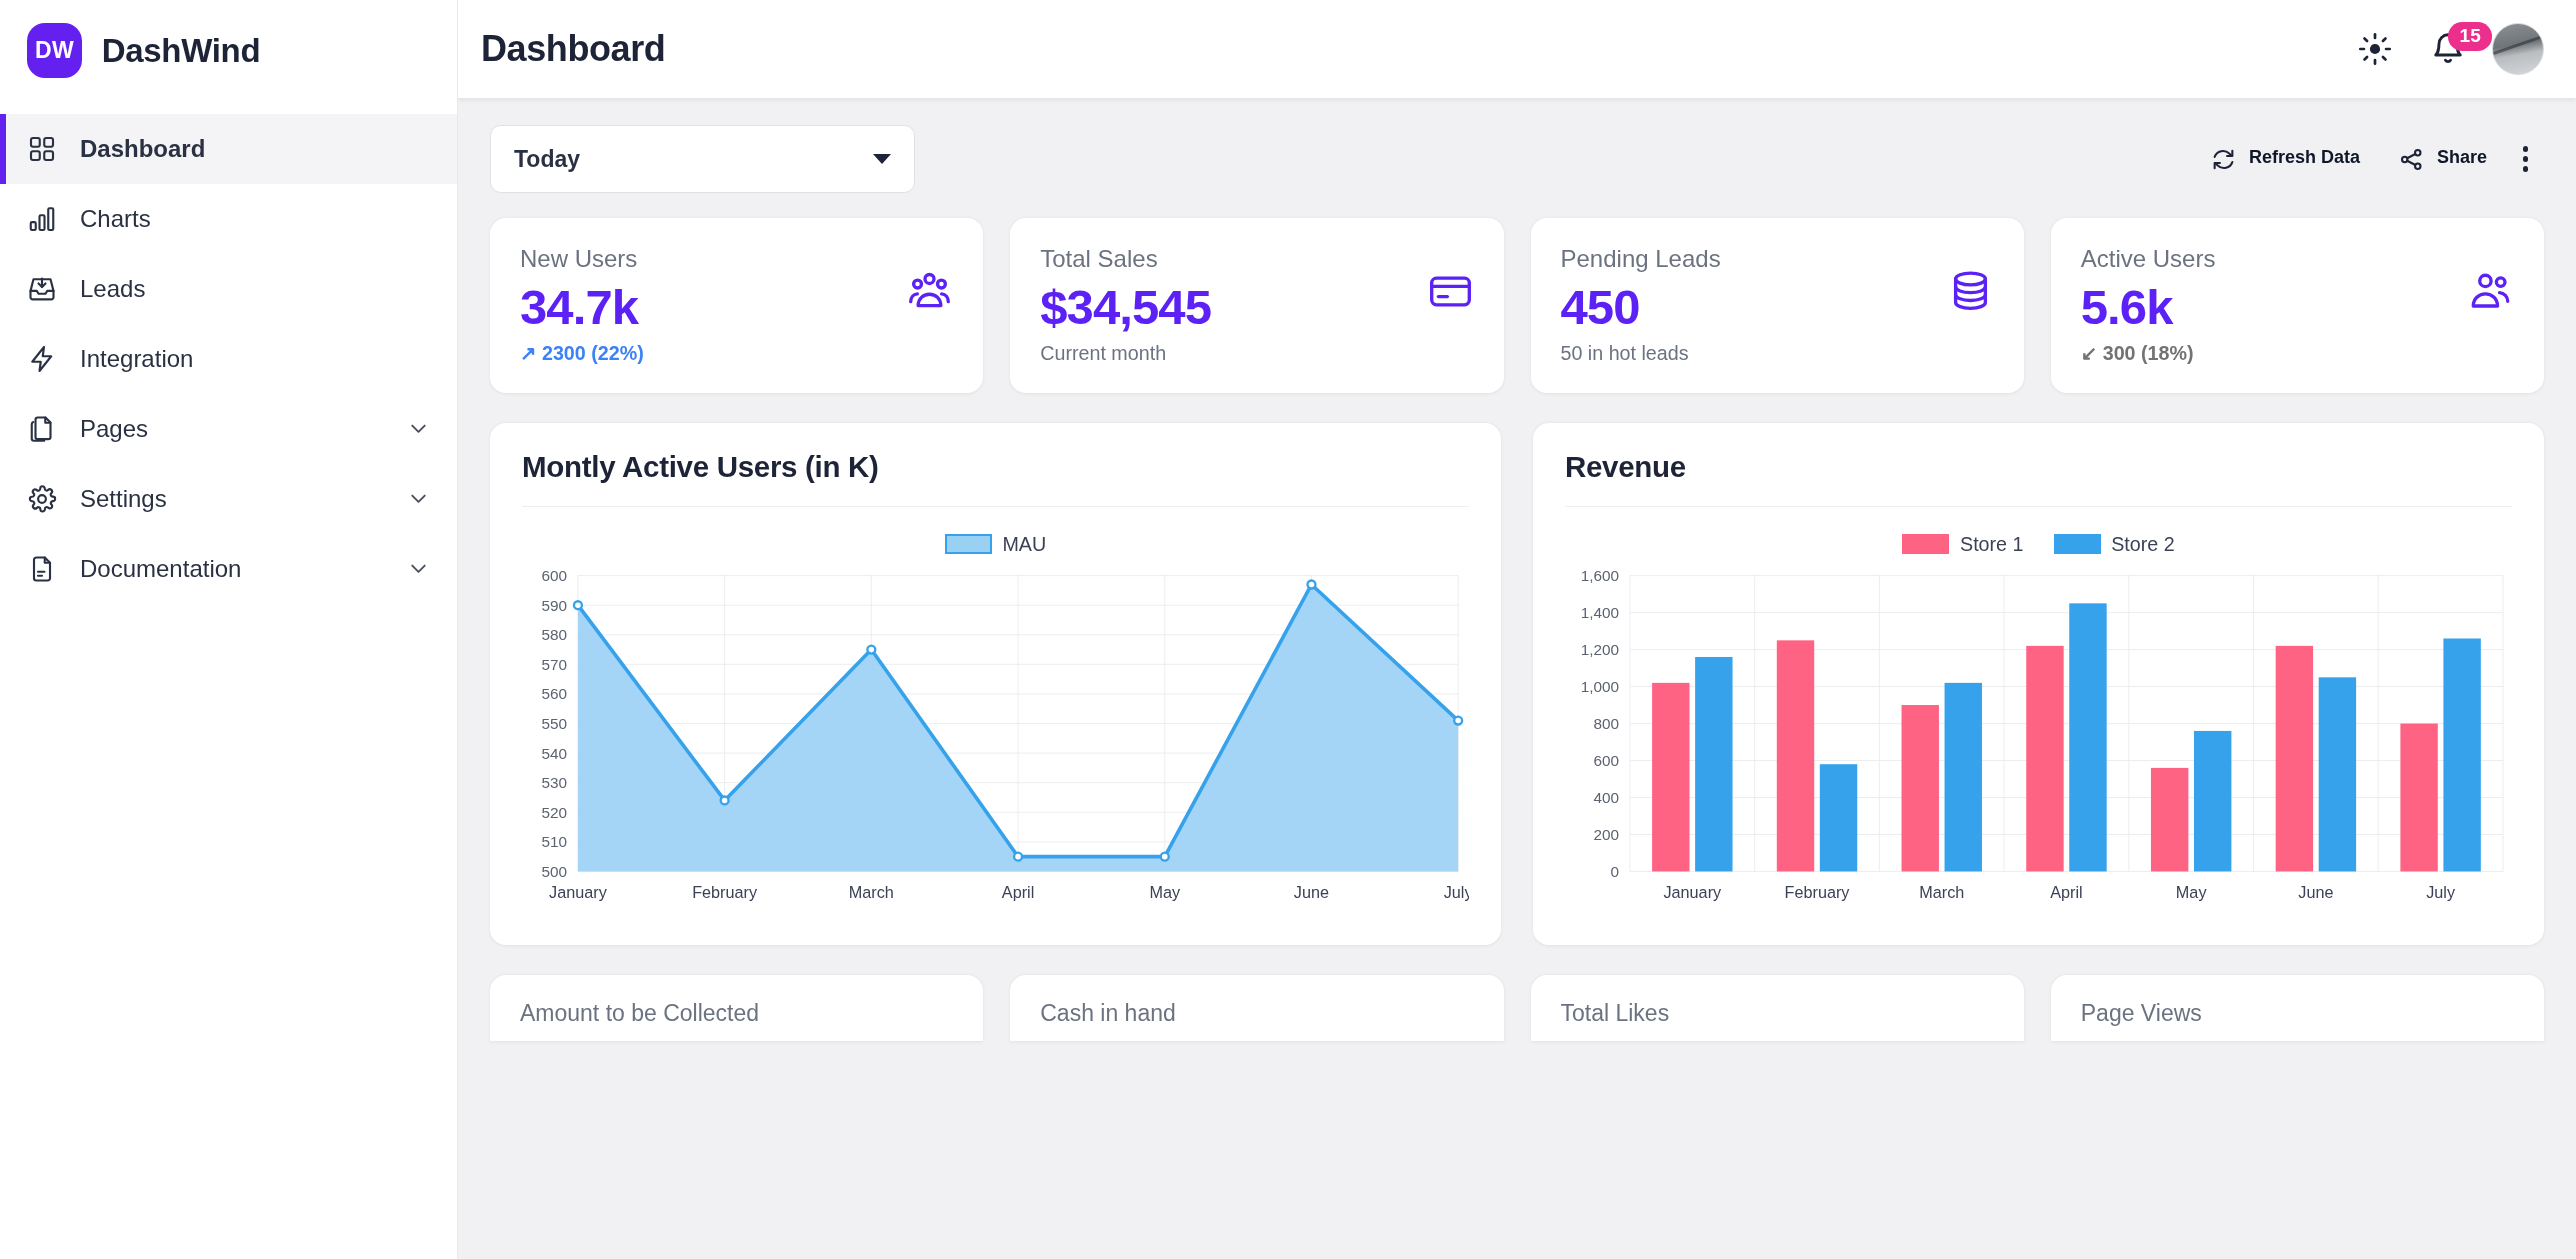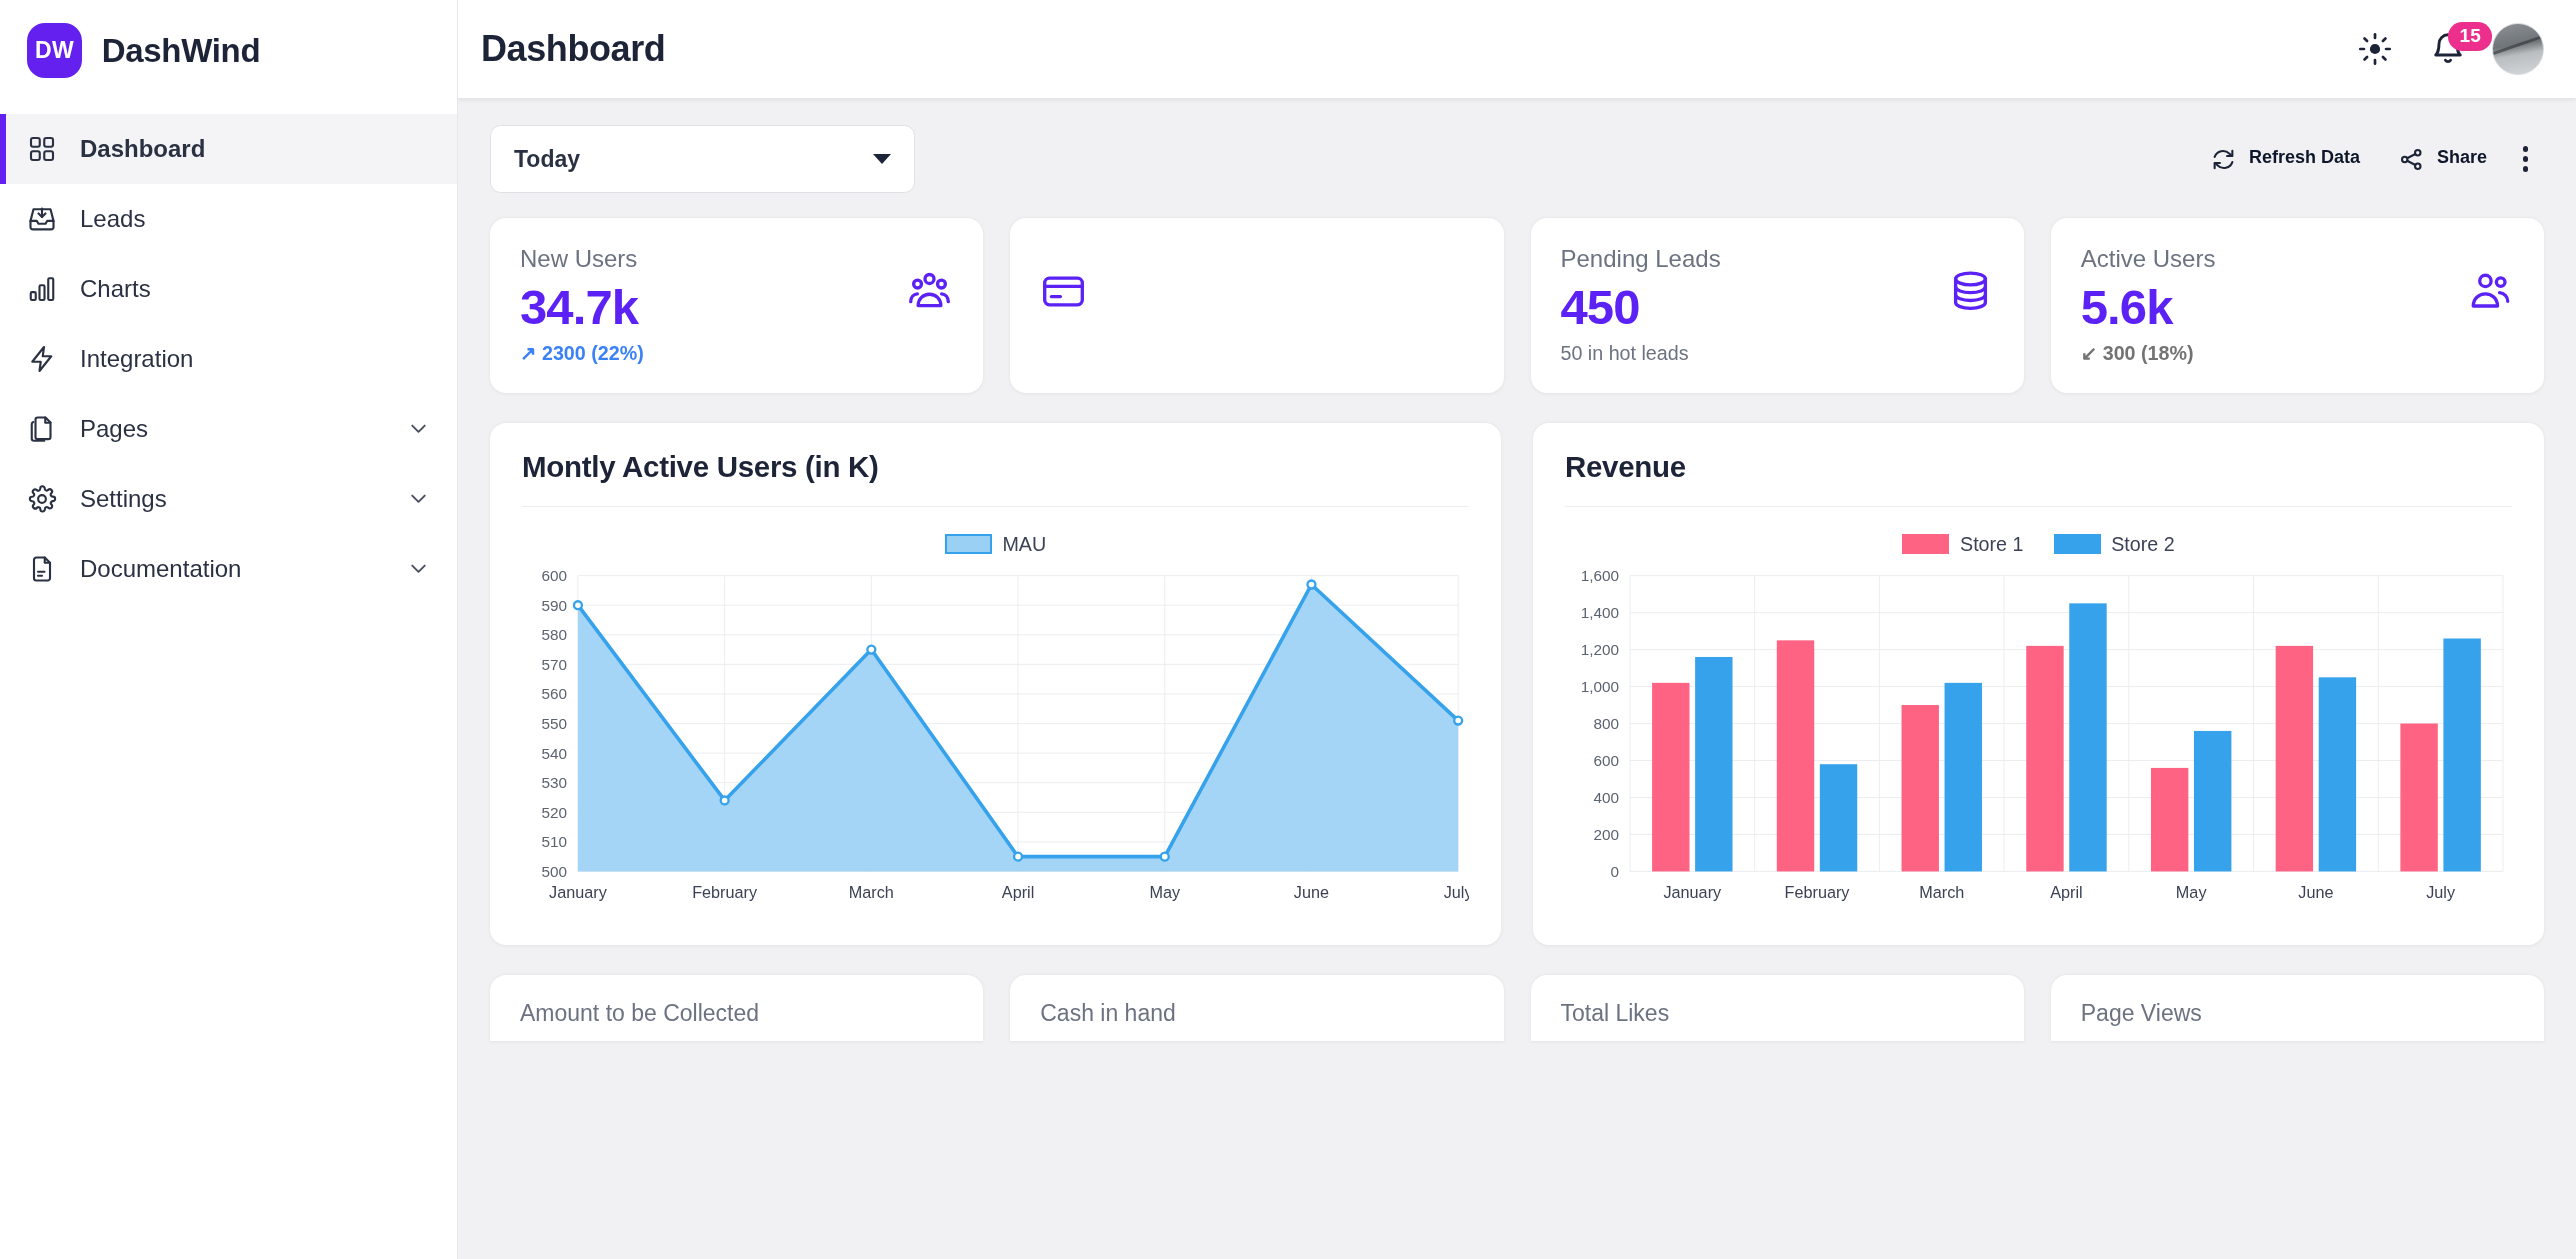--- a/index.html
+++ b/index.html
@@ -144,34 +144,34 @@
           <svg class="nav-icon" viewBox="0 0 24 24" fill="none" stroke="#2a3142" stroke-width="1.7" stroke-linecap="round" stroke-linejoin="round">
             <rect x="3.2" y="3.2" width="7" height="7" rx="1.6"></rect>
             <rect x="13.8" y="3.2" width="7" height="7" rx="1.6"></rect>
             <rect x="3.2" y="13.8" width="7" height="7" rx="1.6"></rect>
             <rect x="13.8" y="13.8" width="7" height="7" rx="1.6"></rect>
           </svg>
           <span class="nav-label">Dashboard</span>
         </div>
         <div class="nav-item">
           <svg class="nav-icon" viewBox="0 0 24 24" fill="none" stroke="#2a3142" stroke-width="1.7" stroke-linecap="round" stroke-linejoin="round">
+            <rect x="3" y="14.5" width="4" height="6.3" rx="1"></rect>
+            <rect x="10" y="9" width="4" height="11.8" rx="1"></rect>
+            <rect x="17" y="3.4" width="4" height="17.4" rx="1"></rect>
+          </svg>
+          <span class="nav-label">Charts</span>
+        </div>
+        <div class="nav-item">
+          <svg class="nav-icon" viewBox="0 0 24 24" fill="none" stroke="#2a3142" stroke-width="1.7" stroke-linecap="round" stroke-linejoin="round">
             <path d="M2.8 13.5h5l1.4 2.3h5.6l1.4-2.3h5"></path>
             <path d="M5.2 4.2h13.6l2.4 9.3v5a1.8 1.8 0 0 1-1.8 1.8H4.6a1.8 1.8 0 0 1-1.8-1.8v-5z"></path>
             <polyline points="9.2 7.6 12 10.4 14.8 7.6"></polyline>
             <line x1="12" y1="3.6" x2="12" y2="10.4"></line>
           </svg>
           <span class="nav-label">Leads</span>
-        </div>
-        <div class="nav-item">
-          <svg class="nav-icon" viewBox="0 0 24 24" fill="none" stroke="#2a3142" stroke-width="1.7" stroke-linecap="round" stroke-linejoin="round">
-            <rect x="3" y="14.5" width="4" height="6.3" rx="1"></rect>
-            <rect x="10" y="9" width="4" height="11.8" rx="1"></rect>
-            <rect x="17" y="3.4" width="4" height="17.4" rx="1"></rect>
-          </svg>
-          <span class="nav-label">Charts</span>
         </div>
         <div class="nav-item">
           <svg class="nav-icon" viewBox="0 0 24 24" fill="none" stroke="#2a3142" stroke-width="1.7" stroke-linecap="round" stroke-linejoin="round">
             <polygon points="13.6 2.4 4.2 14.2 11 14.2 10 21.6 19.4 9.8 12.6 9.8"></polygon>
           </svg>
           <span class="nav-label">Integration</span>
         </div>
         <div class="nav-item">
           <svg class="nav-icon" viewBox="0 0 24 24" fill="none" stroke="#2a3142" stroke-width="1.7" stroke-linecap="round" stroke-linejoin="round">
             <path d="M8.6 2.8h6.2l4 4v11.5a1.8 1.8 0 0 1-1.8 1.8H8.6a1.8 1.8 0 0 1-1.8-1.8V4.6a1.8 1.8 0 0 1 1.8-1.8z"></path>
@@ -286,20 +286,25 @@
             <svg class="stat-icon" width="47" height="47" viewBox="0 0 24 24" fill="none" stroke="#5b21f5" stroke-width="1.7" stroke-linecap="round" stroke-linejoin="round">
               <circle cx="12" cy="5.6" r="2.3"></circle>
               <circle cx="5.9" cy="8.2" r="2"></circle>
               <circle cx="18.1" cy="8.2" r="2"></circle>
               <path d="M6.2 19.2c0-3.4 2.6-5.8 5.8-5.8s5.8 2.4 5.8 5.8z"></path>
               <path d="M2.4 17.2c0-2.2 1.4-3.8 3.4-4"></path>
               <path d="M21.6 17.2c0-2.2-1.4-3.8-3.4-4"></path>
             </svg>
           </div>
           <div class="stat-card">
+            <div>
+              <div class="stat-title">Total Sales</div>
+              <div class="stat-value">$34,545</div>
+              <div class="stat-sub">Current month</div>
+            </div>
             <svg class="stat-icon" width="47" height="47" viewBox="0 0 24 24" fill="none" stroke="#5b21f5" stroke-width="1.7" stroke-linecap="round" stroke-linejoin="round">
               <rect x="2.4" y="5.2" width="19.2" height="13.6" rx="2.4"></rect>
               <line x1="2.4" y1="9.4" x2="21.6" y2="9.4"></line>
               <line x1="5.8" y1="14.6" x2="10.4" y2="14.6"></line>
             </svg>
           </div>
           <div class="stat-card">
             <div>
               <div class="stat-title">Pending Leads</div>
               <div class="stat-value">450</div>

